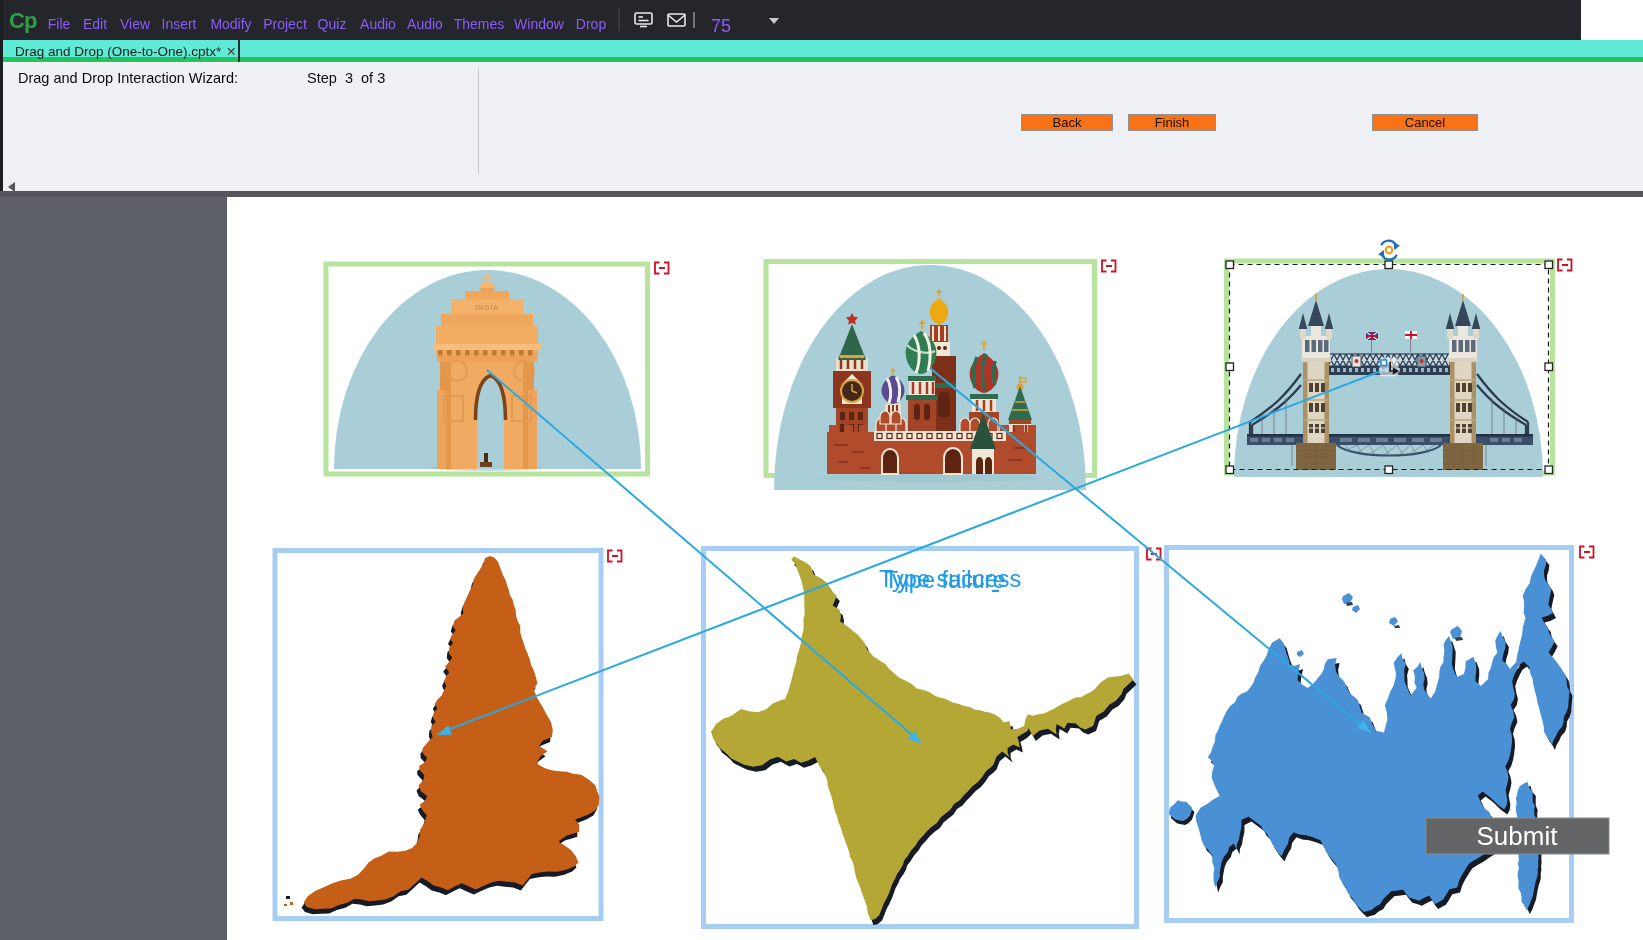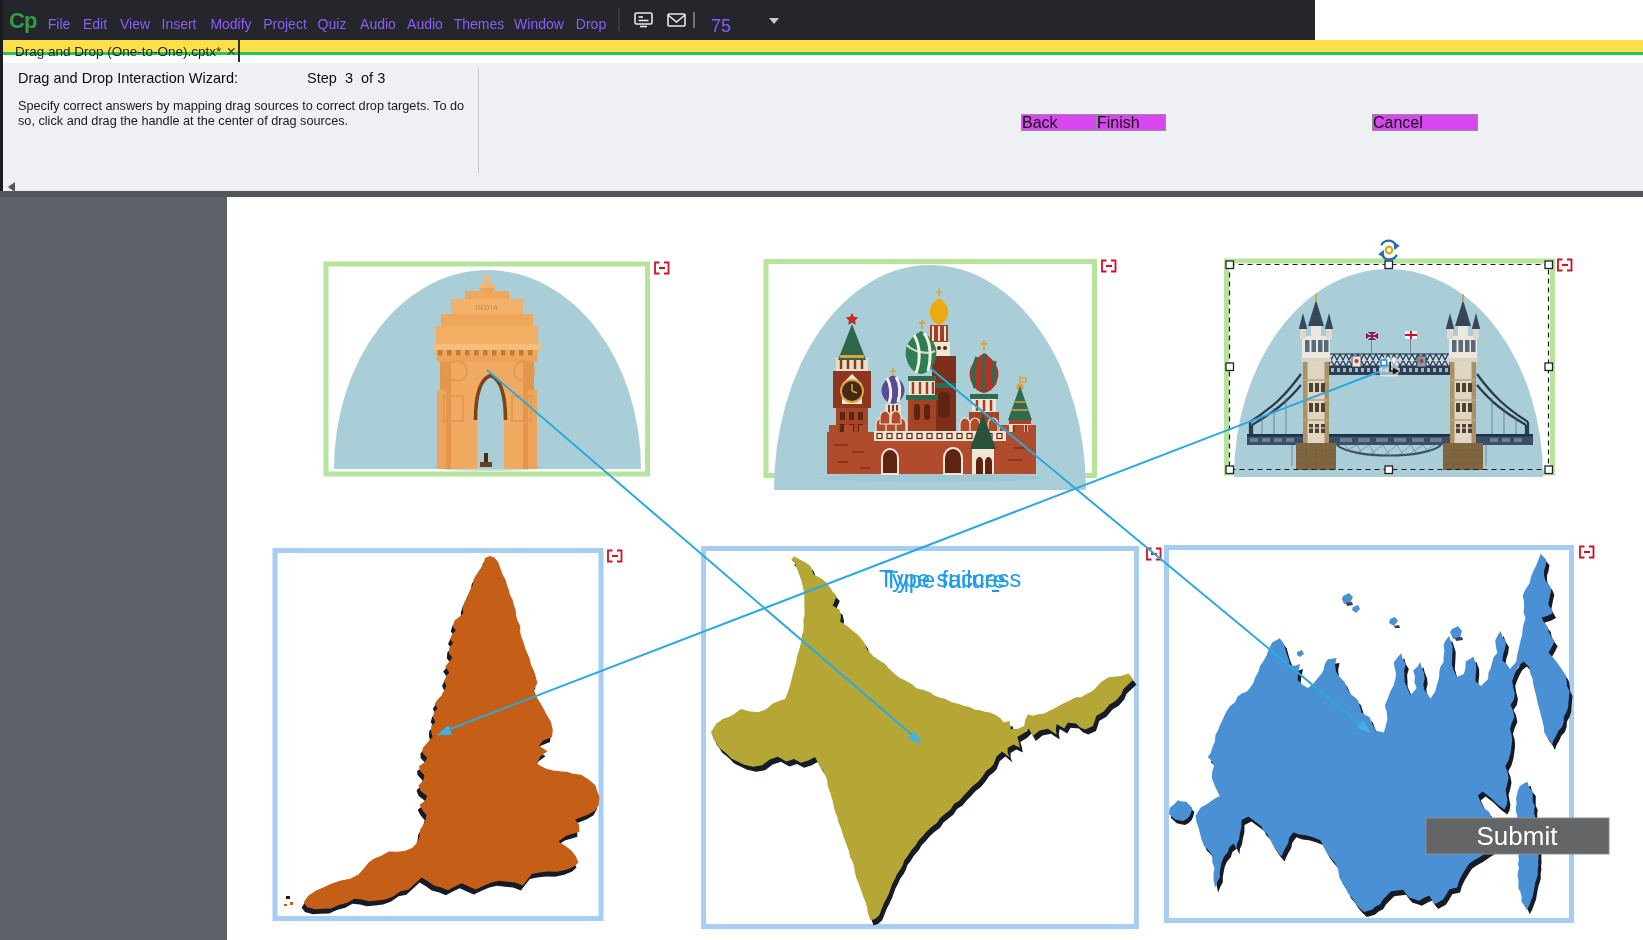--- a/index.html
+++ b/index.html
@@ -1,30 +1,30 @@
 <!DOCTYPE html>
 <html><head>
 <meta charset="utf-8">
 <style>
 *{margin:0;padding:0;box-sizing:border-box}
 html,body{width:1643px;height:940px;overflow:hidden}
 body{position:relative;font-family:"Liberation Sans",sans-serif;background:#fff}
-#menubar{position:absolute;left:0;top:0;width:1315px;height:40px;background:#24262c}
+#menubar{position:absolute;left:0;top:0;width:1581px;height:40px;background:#24262c}
 #menubar .mi{position:absolute;top:16px;font-size:14px;color:#8b5cf6;transform:translateX(-50%);white-space:nowrap}
 #cplogo{position:absolute;left:9px;top:8px;font-size:22px;font-weight:bold;color:#2f9e44;letter-spacing:-1px}
-#tabrow{position:absolute;left:0;top:40px;width:1643px;height:15px;background:#fde047;border-bottom:3px solid #22c55e}
+#tabrow{position:absolute;left:0;top:40px;width:1643px;height:22px;background:#5eead4;border-bottom:5px solid #22c55e}
 #tabname{position:absolute;left:15px;top:4px;font-size:13.5px;color:#1c1c1e}
 #tabx{position:absolute;left:226px;top:4px;font-size:12.5px;color:#3c3c3e}
 #tabdiv{position:absolute;left:238px;top:0;width:2px;height:22px;background:#2c2e34}
 #wizard{position:absolute;left:0;top:63px;width:1643px;height:128px;background:#eff0f4}
 #wiztitle{position:absolute;left:18px;top:7px;font-size:14.5px;font-weight:normal;color:#0d0d0d}
 #wizstep{position:absolute;left:307px;top:7px;font-size:14.5px;font-weight:normal;color:#0d0d0d}
 #wizpara{position:absolute;left:18px;top:36px;width:462px;font-size:12.7px;line-height:14.5px;color:#1a1a1a}
 #vline{position:absolute;left:478px;top:5px;width:1px;height:105px;background:#c5c7ca}
-.wbtn{position:absolute;top:51px;height:17px;background:#d946ef;border:1px solid #8f9194;font-size:16px;color:#111;line-height:15px}
+.wbtn{position:absolute;top:51px;height:17px;background:#f97316;border:1px solid #8f9194;font-size:13px;color:#111;text-align:center;line-height:15px}
 #leftarr{position:absolute;left:8px;top:119px;width:0;height:0;border-top:5px solid transparent;border-bottom:5px solid transparent;border-right:7px solid #55565a}
 #strip{position:absolute;left:0;top:191px;width:1643px;height:6px;background:#54565c}
 #sidebar{position:absolute;left:0;top:197px;width:227px;height:743px;background:#5d6067}
 #edge{position:absolute;left:0;top:0;width:3px;height:191px;background:#1b1d22}
 svg{position:absolute;left:0;top:0}
 </style>
 </head>
 <body>
 <div id="menubar">
 <span id="cplogo">Cp</span>
@@ -56,24 +56,23 @@
     </svg>
 </div>
 <div id="tabrow">
 <span id="tabname">Drag and Drop (One-to-One).cptx*</span>
 <span id="tabx">✕</span>
 <div id="tabdiv"></div>
 </div>
 <div id="wizard">
 <span id="wiztitle">Drag and Drop Interaction Wizard:</span>
 <span id="wizstep">Step&nbsp; 3&nbsp; of 3</span>
-<div id="wizpara">Specify correct answers by mapping drag sources to correct drop targets. To do so, click and drag the handle at the center of drag sources.</div>
 <div id="vline"></div>
 <div class="wbtn" style="left:1021px;width:92px">Back</div>
-<div class="wbtn" style="left:1096px;width:70px">Finish</div>
+<div class="wbtn" style="left:1128px;width:88px">Finish</div>
 <div class="wbtn" style="left:1372px;width:106px">Cancel</div>
 <div id="leftarr"></div>
 </div>
 <div id="edge"></div>
 <div id="strip"></div>
 <div id="sidebar"></div>
 <svg id="canvas" width="1643" height="940" viewBox="0 0 1643 940">
 
 <g id="boxes">
 <rect x="323.5" y="261.5" width="326.5" height="215" fill="#b7e49c"></rect>

